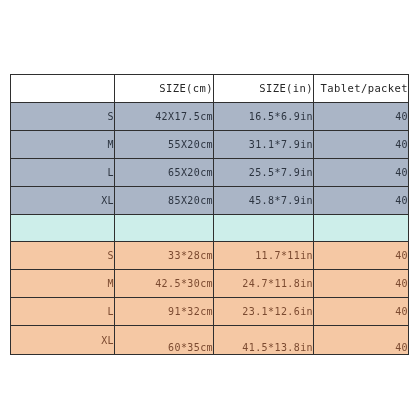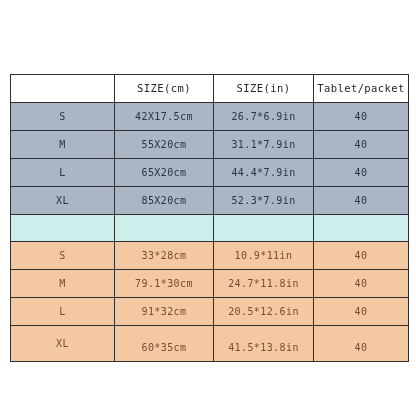--- a/index.html
+++ b/index.html
@@ -25,21 +25,21 @@
     top: 74px;
     width: 398px;
     border-collapse: collapse;
     table-layout: fixed;
     background: #ffffff;
   }
   .size-table td,
   .size-table th {
     border: 1px solid #2f2f2f;
     padding: 0;
-    text-align: center;
+    text-align: right;
     vertical-align: middle;
     font-weight: normal;
     letter-spacing: 0.4px;
     line-height: 1.1;
   }
   col.c-size  { width: 104px; }
   col.c-cm    { width: 99px;  }
   col.c-in    { width: 100px; }
   col.c-tab   { width: 95px;  }
 
@@ -68,21 +68,21 @@
   
   .row-orange td {
     background: #f5c8a4;
     color: #7b4a30;
     height: 27px;
     font-size: 10px;
   }
   
   .row-last td.low {
     vertical-align: bottom;
-    padding-bottom: 8px;
+    padding-bottom: 1px;
   }
   .cell-txt {
     display: block;
   }
 </style>
 </head>
 <body>
 
 <div class="page">
 
@@ -111,21 +111,21 @@
       </tr>
 
       <tr class="row-blue">
         <td>
             <span class="cell-txt">S</span>
           </td>
         <td>
             <span class="cell-txt">42X17.5cm</span>
           </td>
         <td>
-            <span class="cell-txt">26.7*6.9in</span>
+            <span class="cell-txt">16.5*6.9in</span>
           </td>
         <td>
             <span class="cell-txt">40</span>
           </td>
       </tr>
 
       <tr class="row-blue">
         <td>
             <span class="cell-txt">M</span>
           </td>
@@ -141,36 +141,36 @@
       </tr>
 
       <tr class="row-blue">
         <td>
             <span class="cell-txt">L</span>
           </td>
         <td>
             <span class="cell-txt">65X20cm</span>
           </td>
         <td>
-            <span class="cell-txt">44.4*7.9in</span>
+            <span class="cell-txt">25.5*7.9in</span>
           </td>
         <td>
             <span class="cell-txt">40</span>
           </td>
       </tr>
 
       <tr class="row-blue">
         <td>
             <span class="cell-txt">XL</span>
           </td>
         <td>
             <span class="cell-txt">85X20cm</span>
           </td>
         <td>
-            <span class="cell-txt">52.3*7.9in</span>
+            <span class="cell-txt">45.8*7.9in</span>
           </td>
         <td>
             <span class="cell-txt">40</span>
           </td>
       </tr>
 
       <tr class="row-cyan">
         <td>
             <span class="cell-txt"></span>
           </td>
@@ -186,51 +186,51 @@
       </tr>
 
       <tr class="row-orange">
         <td>
             <span class="cell-txt">S</span>
           </td>
         <td>
             <span class="cell-txt">33*28cm</span>
           </td>
         <td>
-            <span class="cell-txt">10.9*11in</span>
+            <span class="cell-txt">11.7*11in</span>
           </td>
         <td>
             <span class="cell-txt">40</span>
           </td>
       </tr>
 
       <tr class="row-orange">
         <td>
             <span class="cell-txt">M</span>
           </td>
         <td>
-            <span class="cell-txt">79.1*30cm</span>
+            <span class="cell-txt">42.5*30cm</span>
           </td>
         <td>
             <span class="cell-txt">24.7*11.8in</span>
           </td>
         <td>
             <span class="cell-txt">40</span>
           </td>
       </tr>
 
       <tr class="row-orange">
         <td>
             <span class="cell-txt">L</span>
           </td>
         <td>
             <span class="cell-txt">91*32cm</span>
           </td>
         <td>
-            <span class="cell-txt">20.5*12.6in</span>
+            <span class="cell-txt">23.1*12.6in</span>
           </td>
         <td>
             <span class="cell-txt">40</span>
           </td>
       </tr>
 
       <tr class="row-orange row-last">
         <td>
             <span class="cell-txt">XL</span>
           </td>

